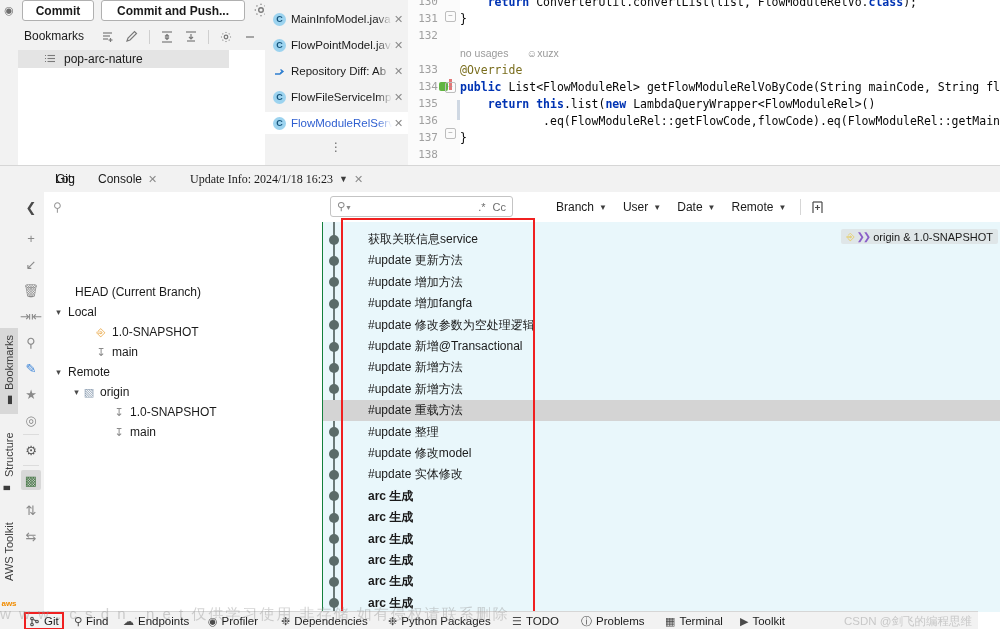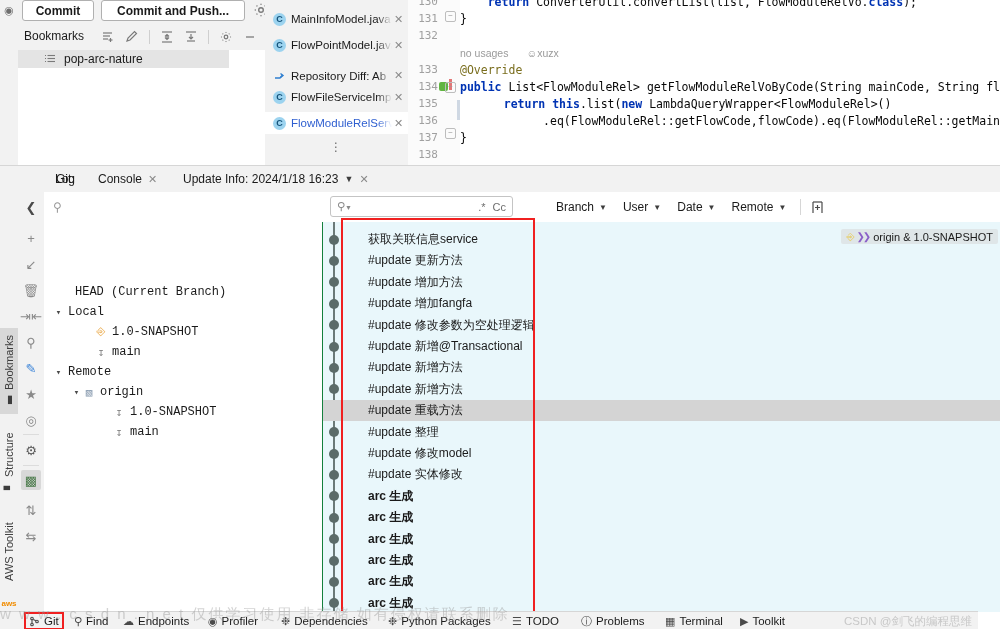--- a/index.html
+++ b/index.html
@@ -101,21 +101,21 @@
   .filters .ficon{display:flex;align-items:center;justify-content:center;width:20px;height:18px;color:#3c3c3c;font-size:12px;}
 
   
   .side-icons{position:absolute;left:18px;top:56px;width:26px;height:390px;background:#f2f2f2;}
   .side-icons .si{position:absolute;left:3px;width:20px;height:20px;display:flex;align-items:center;justify-content:center;color:#8a8a8a;font-size:13px;}
   .side-icons .si.blue{color:#3b84d8;}
   .side-icons .si.sel{background:#d8d8d8;border-radius:2px;}
   .side-icons .sisep{position:absolute;left:5px;width:16px;height:1px;background:#dcdcdc;}
 
   
-  .branch-tree{position:absolute;left:44px;top:56px;width:278px;height:390px;background:#ffffff;border-right:6px solid #15803d;font-family:Liberation Mono, monospace;}
+  .branch-tree{position:absolute;left:44px;top:56px;width:278px;height:390px;background:#ffffff;border-right:6px solid #15803d;}
   .bt-row{position:absolute;left:0;width:278px;height:20px;display:flex;align-items:center;font-size:12px;color:#1a1a1a;white-space:nowrap;}
   .bt-row .chev{width:11px;color:#4a4a4a;font-size:9px;text-align:center;flex:0 0 11px;}
   .bt-row .ic{width:14px;text-align:center;flex:0 0 14px;font-size:11px;}
   .bt-row .ic.tag{color:#e8a33d;}
   .bt-row .ic.br{color:#8a8a8a;}
   .bt-row .ic.fold{color:#8a9cb0;}
   .bt-row .lb{margin-left:4px;}
 
   
   .commit-area{position:absolute;left:323px;top:56px;width:677px;height:390px;background:#e9f7fb;overflow:hidden;}
@@ -245,21 +245,21 @@
     <div class="tab" style="top:8px;">
       <span class="tab-ic">C</span>
       <span class="tab-lb">MainInfoModel.java</span>
       <span class="tab-x">✕</span>
     </div>
     <div class="tab" style="top:34px;">
       <span class="tab-ic">C</span>
       <span class="tab-lb">FlowPointModel.java</span>
       <span class="tab-x">✕</span>
     </div>
-    <div class="tab" style="top:60px;align-items:flex-end;">
+    <div class="tab" style="top:60px;">
       <span class="tab-ic diff">
         <svg width="13" height="13" viewBox="0 0 13 13">
             <g stroke="#2f7fd0" stroke-width="1.4" fill="none">
               <path d="M2 9h5l2.5-3"></path>
               <path d="M7.5 4.5L10 6.5 7.5 8.5"></path>
             </g>
           </svg>
       </span>
       <span class="tab-lb">Repository Diff: Ab</span>
       <span class="tab-x">✕</span>
@@ -294,21 +294,21 @@
     <span class="fold" style="top:128px;">−</span>
     <span class="vcsline" style="top:100px;height:20px;"></span>
   </div>
 
   <div class="code">
     <div class="ln-row" style="top:-6px;"><span class="kw">    return</span> ConverterUtil.convertList(list, FlowModuleRelVo.<span class="kw">class</span>);</div>
     <div class="ln-row" style="top:11px;">}</div>
     <div class="ln-row" style="top:45px;"><span class="meta">no usages</span><span class="meta" style="margin-left:18px;">☺</span><span class="meta">xuzx</span></div>
     <div class="ln-row" style="top:62px;"><span style="color:#7a6e1e;">@Override</span></div>
     <div class="ln-row" style="top:79px;"><span class="kw">public</span> List&lt;FlowModuleRel&gt; getFlowModuleRelVoByCode(String mainCode, String flowCo</div>
-    <div class="ln-row" style="top:96px;padding-left:16px;">    <span class="kw">return</span> <span class="kw">this</span>.list(<span class="kw">new</span> LambdaQueryWrapper&lt;FlowModuleRel&gt;()</div>
+    <div class="ln-row" style="top:96px;">    <span class="kw">return</span> <span class="kw">this</span>.list(<span class="kw">new</span> LambdaQueryWrapper&lt;FlowModuleRel&gt;()</div>
     <div class="ln-row" style="top:113px;">            .eq(FlowModuleRel::getFlowCode,flowCode).eq(FlowModuleRel::getMainInfo</div>
     <div class="ln-row" style="top:130px;">}</div>
   </div>
 </div>
 
 <div id="git-panel">
 
   <div class="rail">
     <div class="vlabel active" style="top:162px;height:86px;justify-content:center;">
       <span>▮</span>
@@ -324,21 +324,21 @@
     <div class="aws-logo">aws</div>
   </div>
 
   <div class="git-tabs">
     <span class="gt" style="left:7px;margin-left:31px;">Git:</span>
     <span class="gt sel" style="left:37px;">Log</span>
     <span class="gt" style="left:80px;">
       <span>Console</span>
       <span class="gt-x">✕</span>
     </span>
-    <span class="gt" style="left:165px;">
+    <span class="gt" style="left:172px;font-family:Liberation Serif, serif;">
       <span>Update Info: 2024/1/18 16:23</span>
       <span class="gt-caret">▼</span>
       <span class="gt-x">✕</span>
     </span>
   </div>
 
   <div class="log-toolbar">
     <div class="collapse-btn">❮</div>
     <div class="tree-search">
       <span class="s-ic">⚲</span>

